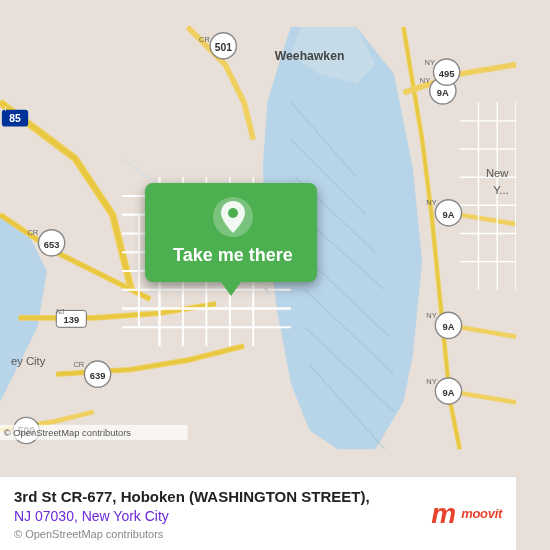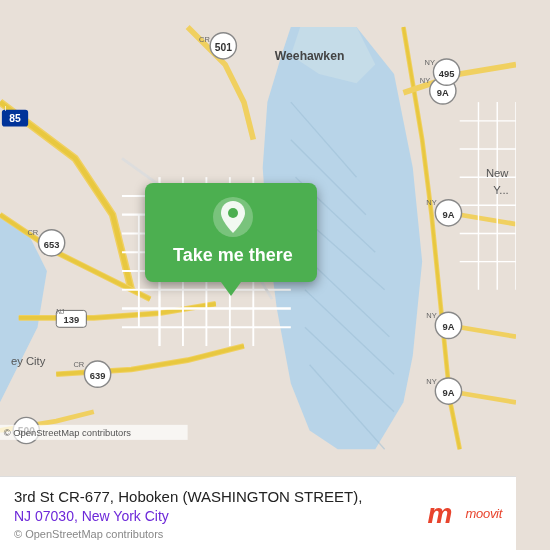--- a/index.html
+++ b/index.html
@@ -87,21 +87,21 @@
       border-top: 1px solid #ddd;
       min-height: 72px;
     }
 
     .address-block {
       flex: 1;
     }
 
     .address-main {
       font-size: 15px;
-      font-weight: 400;
+      font-weight: 700;
       color: #222;
       line-height: 1.3;
     }
 
     .address-sub {
       font-size: 14px;
       color: #6d28d9;
       line-height: 1.3;
     }
 
@@ -121,24 +121,24 @@
     .moovit-m {
       font-size: 28px;
       font-weight: 900;
       color: #e8442d;
       font-style: italic;
       line-height: 1;
     }
 
     .moovit-text {
       font-size: 13px;
-      font-weight: 400;
+      font-weight: 700;
       color: #e8442d;
       font-style: italic;
-      margin-left: 13px;
+      margin-left: 5px;
       letter-spacing: -0.3px;
     }
   </style>
 </head>
 <body>
 
 <div class="container">
 
   <div class="map-area">
 

